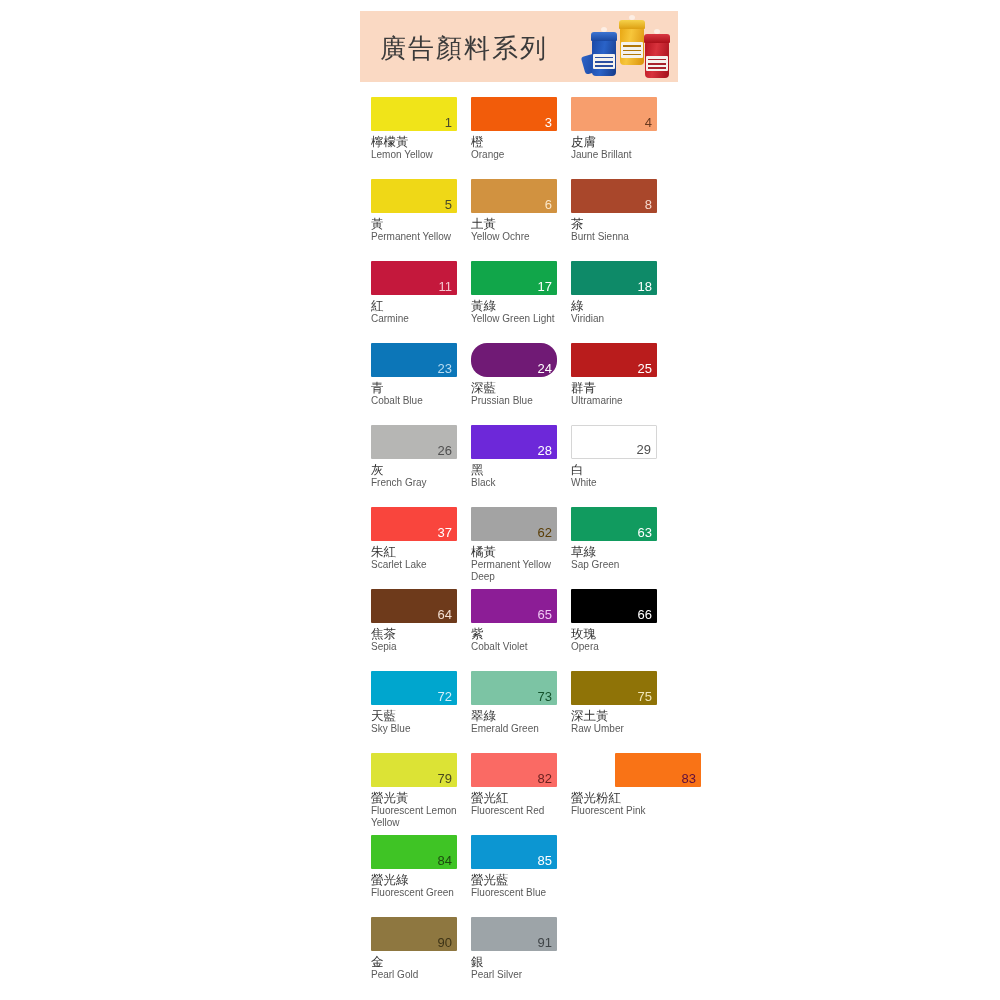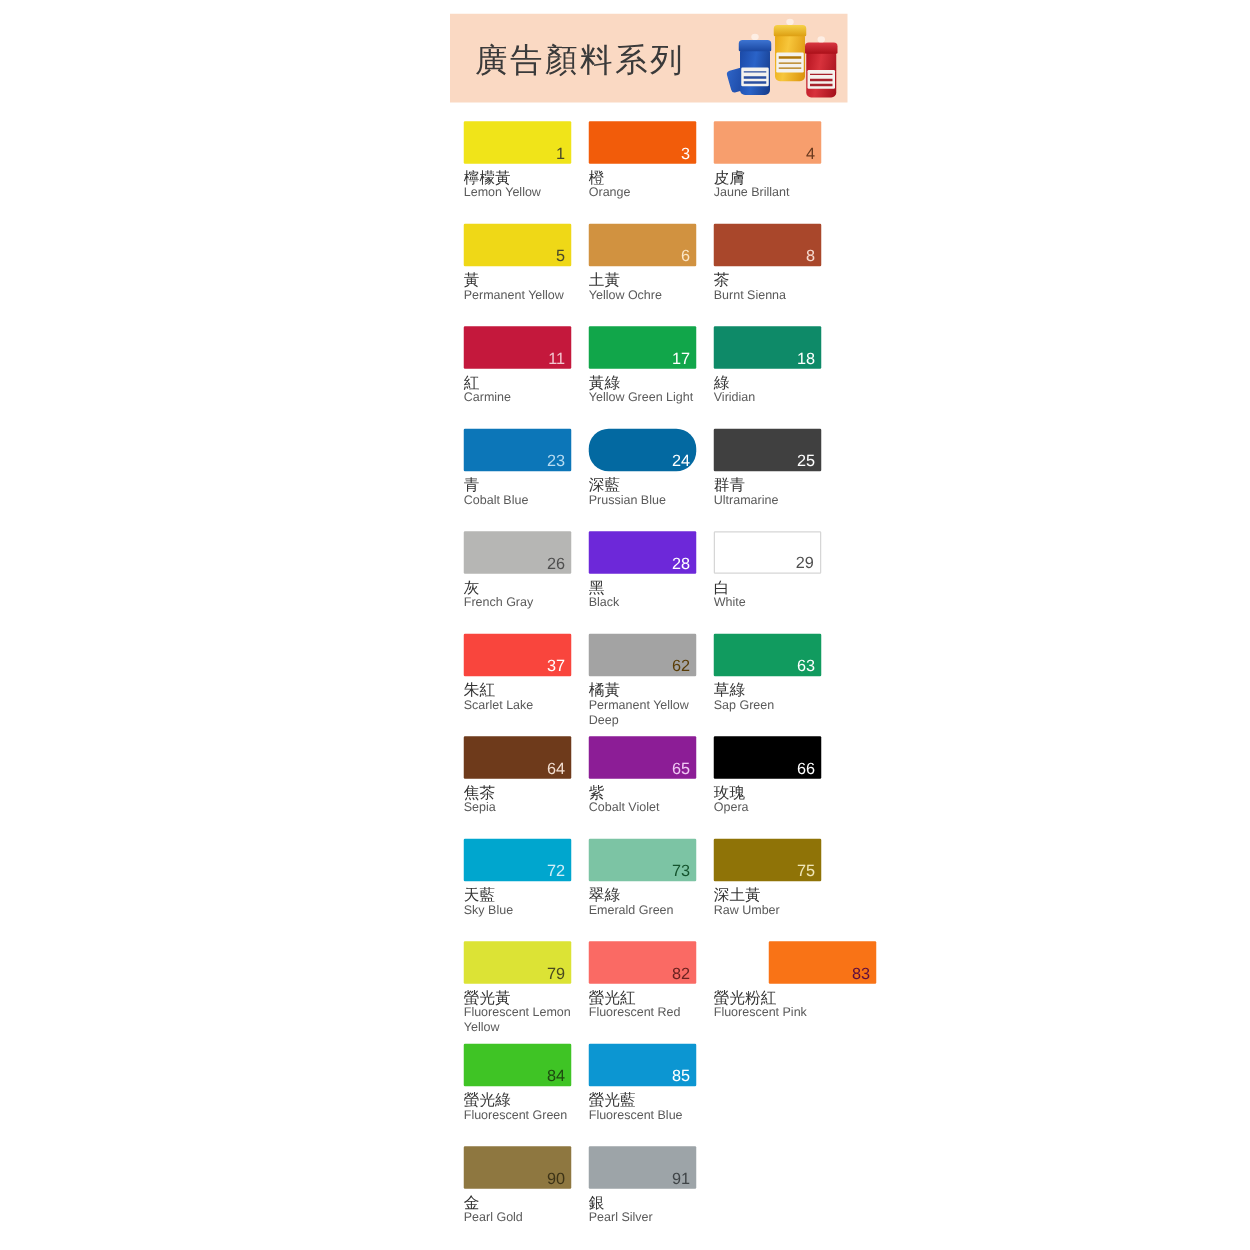--- a/index.html
+++ b/index.html
@@ -323,30 +323,30 @@
         <div class="cell c0">
           <div class="swatch" style="background: rgb(12, 118, 184);">
             <span class="num" style="color: rgb(185, 220, 241);">23</span>
           </div>
           <div class="names">
             <div class="name-cn">青</div>
             <div class="name-en">Cobalt Blue</div>
           </div>
         </div>
         <div class="cell c1">
-          <div class="swatch" style="background: #0369a1; border-radius: 16px;">
+          <div class="swatch" style="background: #701a75; border-radius: 16px;">
             <span class="num" style="color: rgb(255, 255, 255);">24</span>
           </div>
           <div class="names">
             <div class="name-cn">深藍</div>
             <div class="name-en">Prussian Blue</div>
           </div>
         </div>
         <div class="cell c2">
-          <div class="swatch" style="background: #404040; text-decoration: underline;">
+          <div class="swatch" style="background: #b91c1c; text-decoration: underline;">
             <span class="num" style="color: rgb(255, 255, 255);">25</span>
           </div>
           <div class="names">
             <div class="name-cn">群青</div>
             <div class="name-en">Ultramarine</div>
           </div>
         </div>
       </div>
       <div class="row">
         <div class="cell c0">

